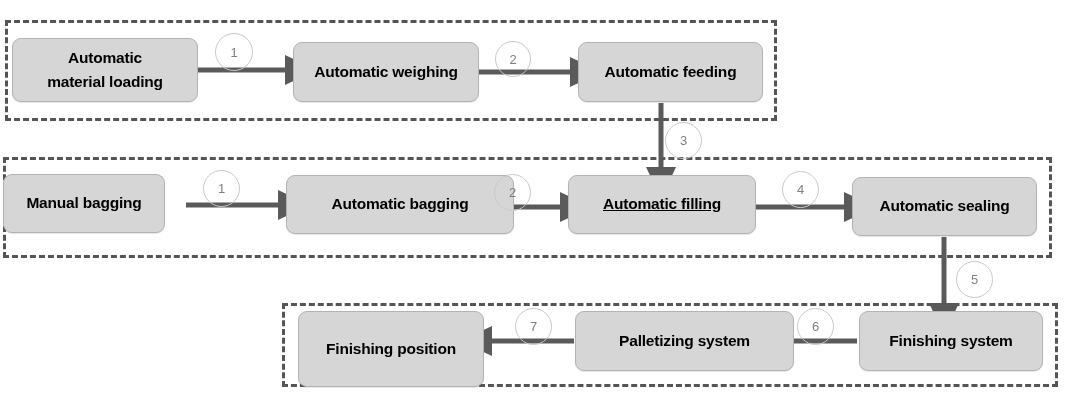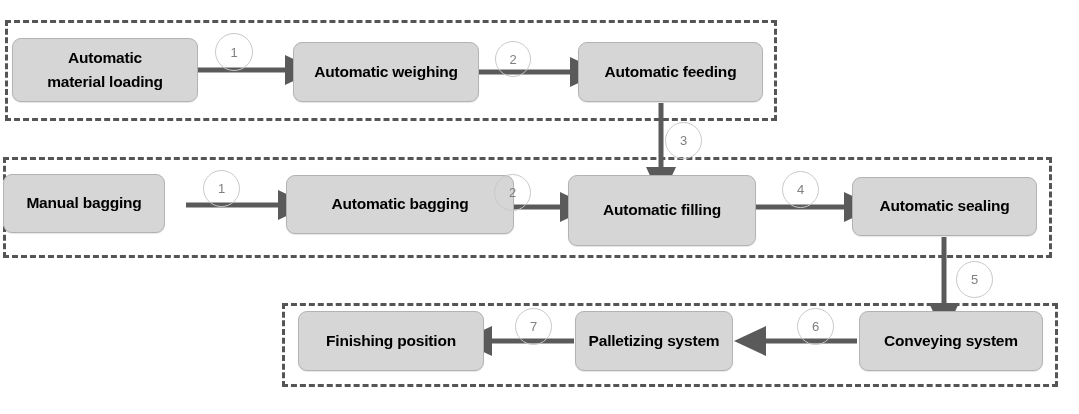--- a/index.html
+++ b/index.html
@@ -105,34 +105,34 @@
   </div>
   <div class="node" style="left: 578px; top: 42px; width: 185px; height: 60px;">
     <span class="node-label">Automatic feeding</span>
   </div>
   <div class="node" style="left: 3px; top: 174px; width: 162px; height: 59px;">
     <span class="node-label">Manual bagging</span>
   </div>
   <div class="node" style="left: 286px; top: 175px; width: 228px; height: 59px;">
     <span class="node-label">Automatic bagging</span>
   </div>
-  <div class="node" style="left: 568px; top: 175px; width: 188px; height: 71px;">
+  <div class="node" style="left: 568px; top: 175px; width: 188px; height: 59px; text-decoration: underline;">
     <span class="node-label">Automatic filling</span>
   </div>
   <div class="node" style="left: 852px; top: 177px; width: 185px; height: 59px;">
     <span class="node-label">Automatic sealing</span>
   </div>
-  <div class="node" style="left: 298px; top: 311px; width: 186px; height: 60px;">
+  <div class="node" style="left: 298px; top: 311px; width: 186px; height: 76px;">
     <span class="node-label">Finishing position</span>
   </div>
-  <div class="node" style="left: 575px; top: 311px; width: 158px; height: 60px;">
+  <div class="node" style="left: 575px; top: 311px; width: 219px; height: 60px;">
     <span class="node-label">Palletizing system</span>
   </div>
   <div class="node" style="left: 859px; top: 311px; width: 184px; height: 60px;">
-    <span class="node-label">Conveying system</span>
+    <span class="node-label">Finishing system</span>
   </div>
 
   <div class="badge" style="left: 215px; top: 33px; width: 38px; height: 38px;">1</div>
   <div class="badge" style="left: 495px; top: 41px; width: 36px; height: 36px;">2</div>
   <div class="badge" style="left: 665px; top: 122px; width: 37px; height: 37px;">3</div>
   <div class="badge" style="left: 203px; top: 170px; width: 37px; height: 37px;">1</div>
   <div class="badge" style="left: 494px; top: 174px; width: 37px; height: 37px;">2</div>
   <div class="badge" style="left: 782px; top: 171px; width: 37px; height: 37px;">4</div>
   <div class="badge" style="left: 956px; top: 261px; width: 37px; height: 37px;">5</div>
   <div class="badge" style="left: 797px; top: 308px; width: 37px; height: 37px;">6</div>

